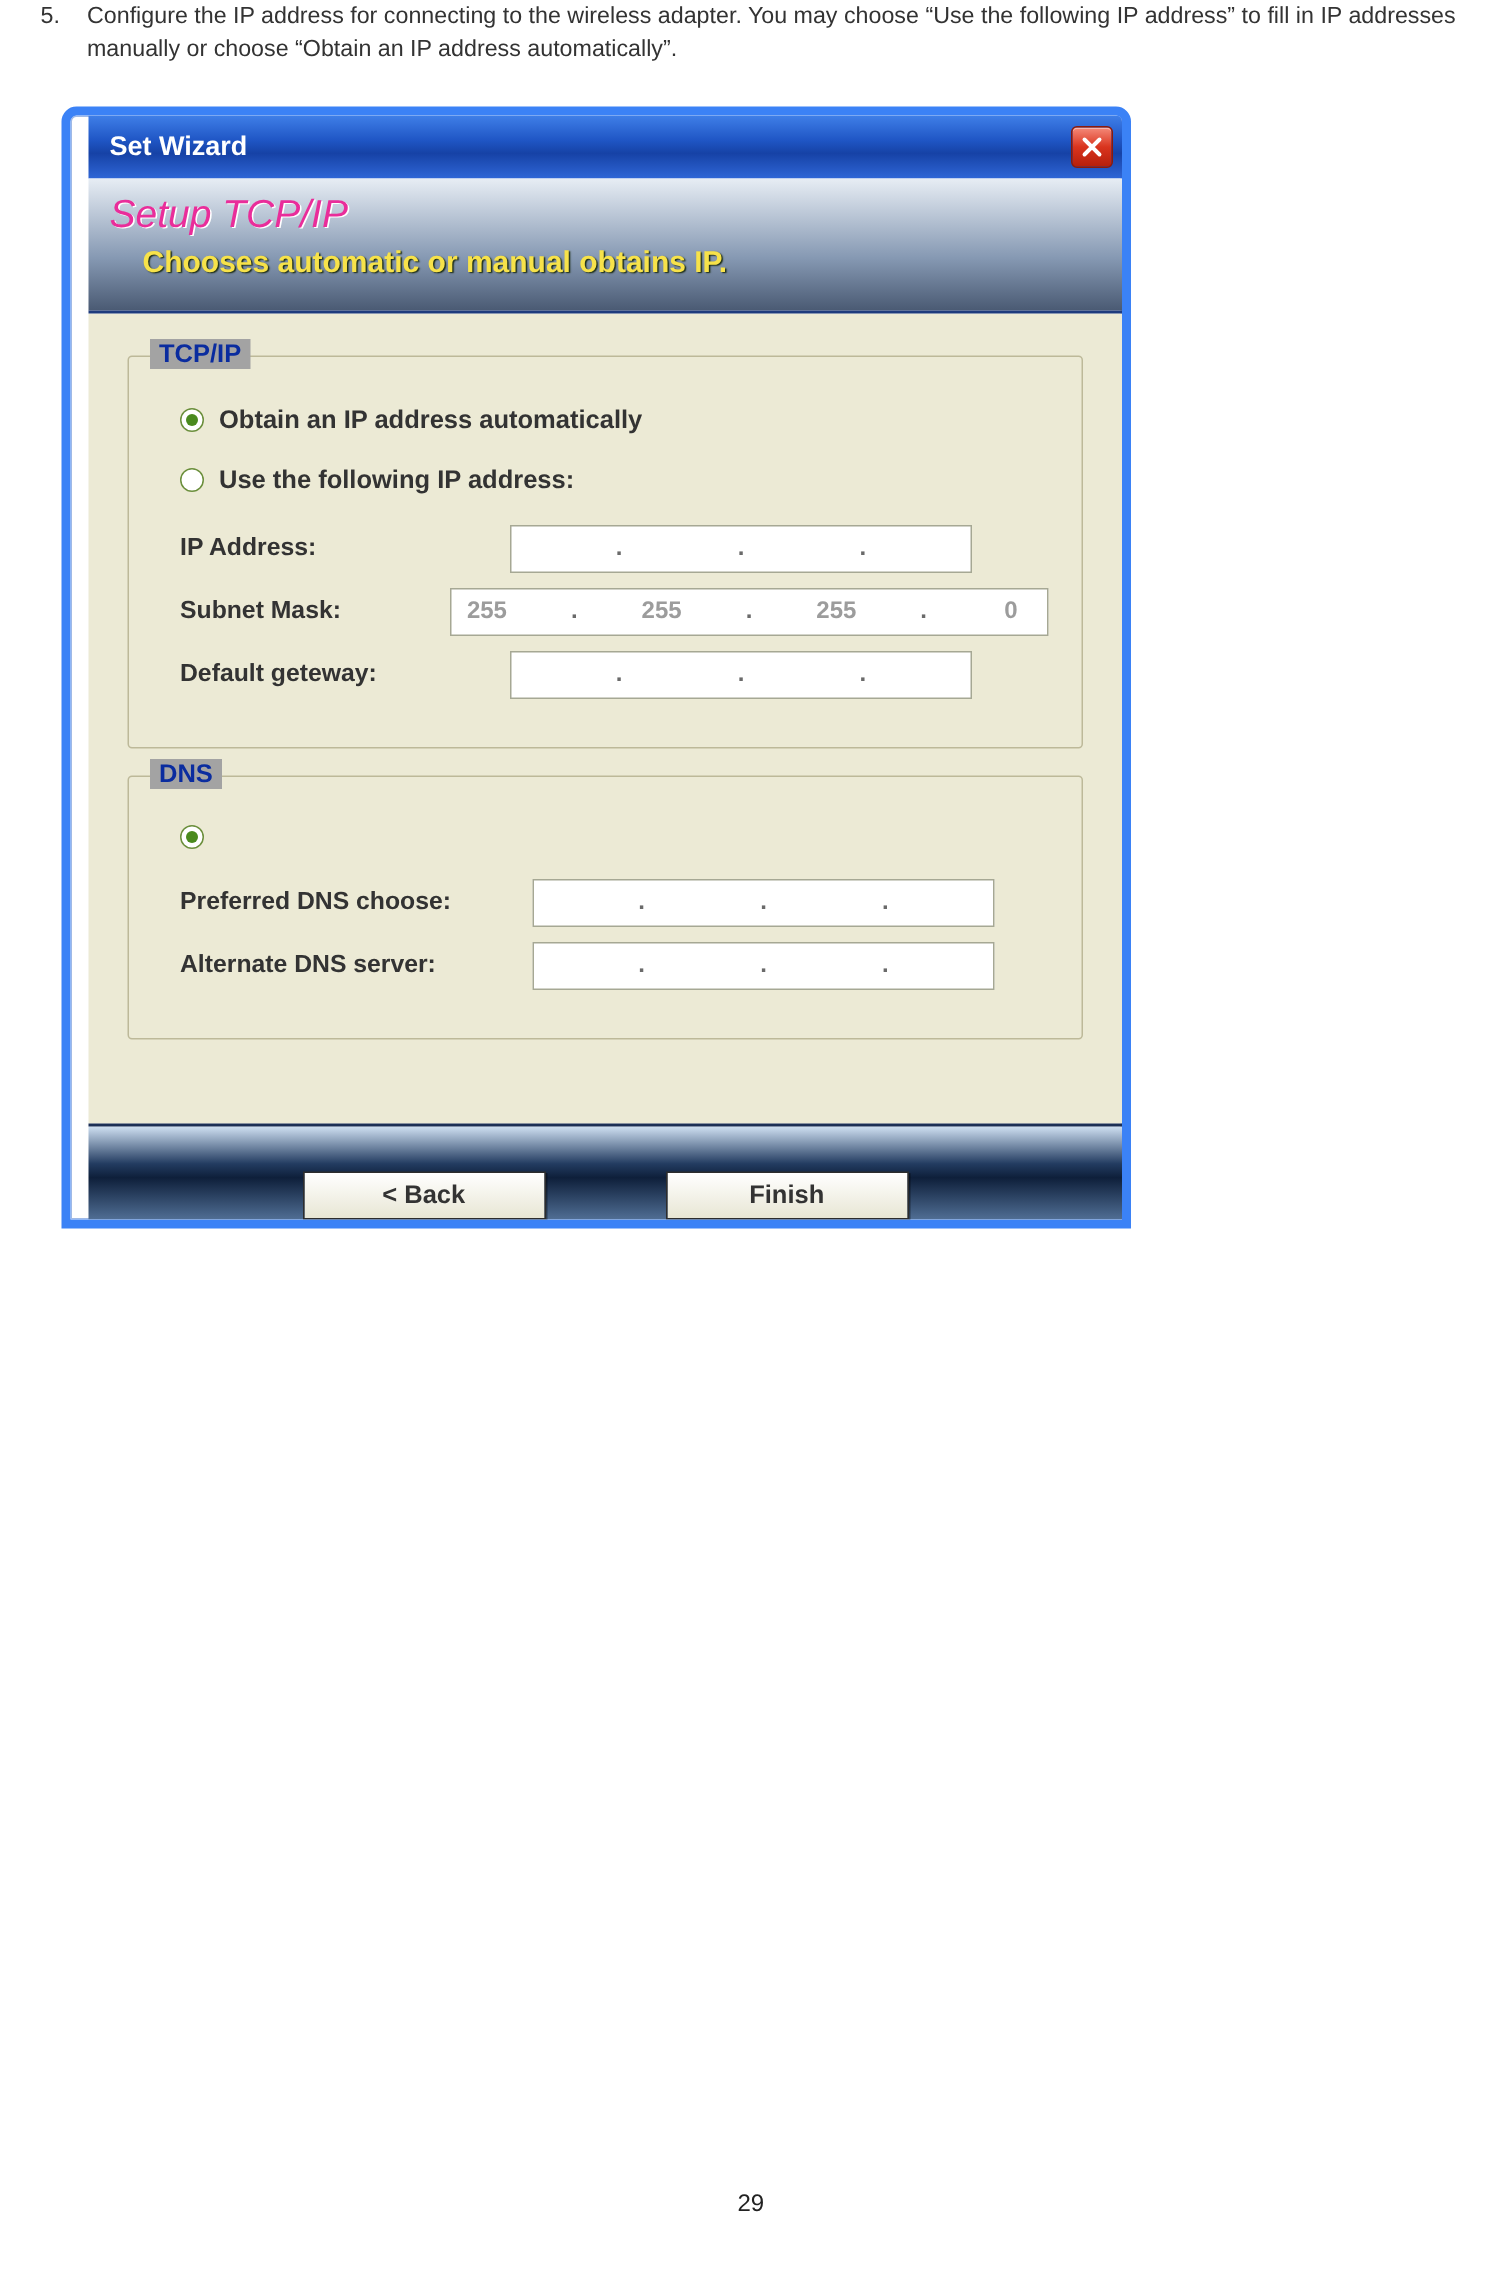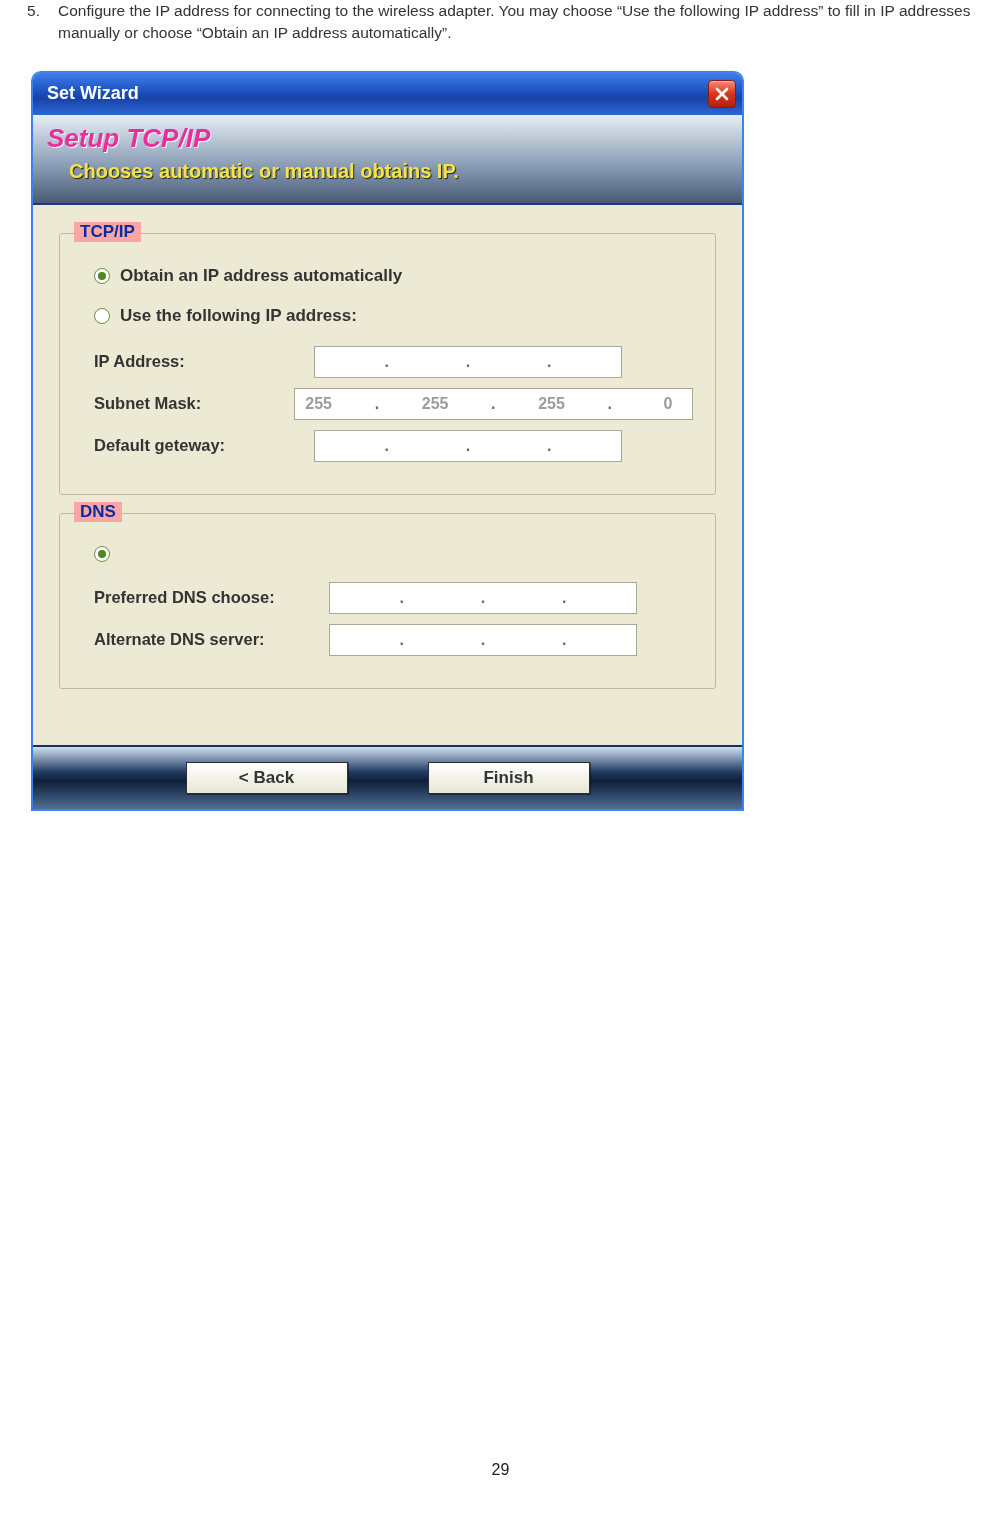--- a/index.html
+++ b/index.html
@@ -19,26 +19,27 @@
       gap: 18px;
       font-size: 15.5px;
       line-height: 1.45;
       color: #333;
       margin-bottom: 26px;
     }
     .instruction .num { min-width: 20px; text-align: right; }
     .instruction .text { flex: 1; }
 
     .wizard-window {
-      margin-left: 11px;
+      margin-left: 21px;
       width: 713px;
-      border: 2px solid #3b82f6;
+      border: 6px solid #3b82f6;
       border-radius: 10px 10px 0 0;
       overflow: hidden;
       box-shadow: 0 0 0 1px #9fb9e6 inset;
+      padding-left: 12px;
     }
     .titlebar {
       height: 42px;
       background: linear-gradient(to bottom, #3f7fe8 0%, #1f55c4 40%, #1642a6 60%, #2f66d6 100%);
       display: flex;
       align-items: center;
       justify-content: space-between;
       padding: 0 6px 0 14px;
       color: #fff;
       font-weight: bold;
@@ -62,21 +63,21 @@
       background: linear-gradient(to bottom,#e7edf4,#8699b3 60%,#4a5a73);
       position: relative;
       padding: 8px 14px;
       overflow: hidden;
       border-bottom: 2px solid #1e3b7d;
     }
     .wizard-header .setup-title {
       font-family: Verdana, sans-serif;
       font-size: 26px;
       font-style: italic;
-      font-weight: bold;
+      font-weight: normal;
       color: #e92d9a;
       text-shadow: 1px 1px 0 #fff;
     }
     .wizard-header .subtitle {
       font-size: 20px;
       font-weight: bold;
       color: #f7e24a;
       text-shadow: 1px 1px 1px #1a2a10;
       margin-top: 6px;
       margin-left: 22px;
@@ -90,21 +91,21 @@
       border: 1px solid #bdb999;
       border-radius: 3px;
       padding: 24px 22px 22px 34px;
       position: relative;
       margin-bottom: 18px;
     }
     .group .legend {
       position: absolute;
       top: -12px;
       left: 14px;
-      background: #fca5a5;
+      background: #a3a3a3;
       padding: 0 6px;
       color: #0a2c9f;
       font-weight: bold;
       font-size: 17px;
       font-family: Tahoma, sans-serif;
     }
     .radio-row {
       display: flex;
       align-items: center;
       gap: 10px;
@@ -150,21 +151,21 @@
       font-size: 16px;
     }
     .ip-input.disabled { color: #9c9c9c; gap: 32px; }
     .ip-input .octet { width: 48px; text-align: center; }
     .ip-input .dot { color: #6a6a6a; }
 
     .wizard-footer {
       height: 64px;
       background: linear-gradient(to bottom,#cfe0f2 0%,#233c61 40%,#0e1f3a 55%,#506e94 100%);
       display: flex;
-      align-items: center;
+      align-items: flex-end;
       justify-content: center;
       gap: 80px;
       border-top: 2px solid #1c2f55;
     }
     .btn {
       width: 162px;
       height: 32px;
       background: linear-gradient(to bottom,#fff,#e8e6d4);
       border: 1px solid #2d2d2d;
       font-family: Tahoma, sans-serif;

